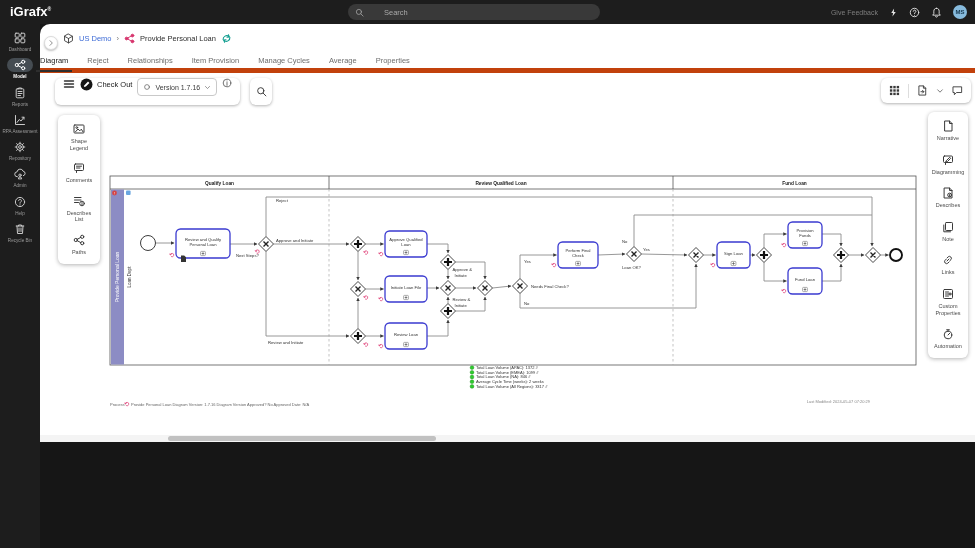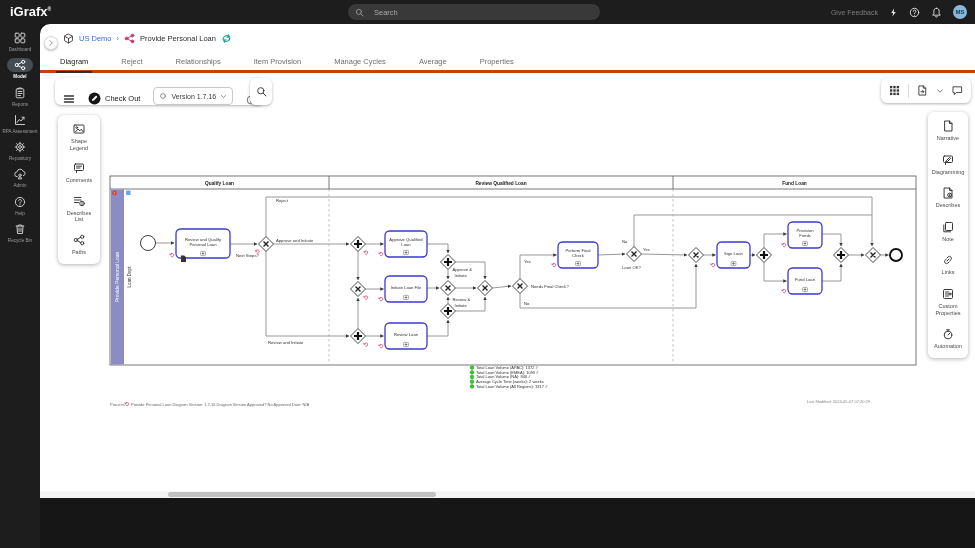--- a/index.html
+++ b/index.html
@@ -1,45 +1,45 @@
 <!DOCTYPE html>
 <html><head>
 <meta charset="utf-8">
 <style>
 *{margin:0;padding:0;box-sizing:border-box}
 body{width:975px;height:548px;background:#161616;font-family:"Liberation Sans",sans-serif;position:relative;overflow:hidden}
 svg.ic{display:block}
 .topbar{position:absolute;left:0;top:0;width:975px;height:24px;background:#1d1d1d}
 .logo{position:absolute;left:10px;top:4px;font-size:13px;font-weight:bold;color:#fff}
 .logo sup{font-size:5px}
-.searchpill{position:absolute;left:348px;top:4px;width:252px;height:16px;background:#393939;border-radius:8px;display:flex;align-items:center;padding:0 7px;gap:10px;color:#a9a9a9;font-size:7.5px}
+.searchpill{position:absolute;left:348px;top:4px;width:252px;height:16px;background:#393939;border-radius:8px;display:flex;align-items:center;padding:0 7px;gap:20px;color:#a9a9a9;font-size:7.5px}
 .tb-right{position:absolute;right:8px;top:0;height:24px;display:flex;align-items:center;gap:11px}
 .feedback{color:#7e7e7e;font-size:7px}
 .tb-ic{width:11px;height:11px;color:#e4e4e4}
 .avatar{width:14px;height:14px;border-radius:50%;background:#87bbdd;color:#16374e;font-size:6px;font-weight:bold;display:flex;align-items:center;justify-content:center}
 .sidebar{position:absolute;left:0;top:24px;width:40px;height:524px;background:#1d1d1d;display:flex;flex-direction:column;align-items:center;padding-top:7px;gap:6px}
 .sb-item{display:flex;flex-direction:column;align-items:center;gap:2px;width:40px}
 .sb-pill{width:26px;height:14px;border-radius:7px;display:flex;align-items:center;justify-content:center;color:#c9c9c9}
 .sb-pill span{width:12px;height:12px;display:block}
 .sb-lb{font-size:4.6px;color:#9b9b9b;text-align:center;line-height:1.15}
 .sb-item.active .sb-pill{background:#454c52;color:#fff}
 .sb-item.active .sb-lb{color:#fff;font-weight:bold}
-.content{position:absolute;left:40px;top:24px;width:935px;height:474px;background:#fff;border-top-left-radius:10px}
+.content{position:absolute;left:40px;top:24px;width:935px;height:418px;background:#fff;border-top-left-radius:10px}
 .expander{position:absolute;left:4px;top:12px;width:14px;height:14px;border-radius:50%;background:#fff;border:1px solid #dcdcdc;box-shadow:0 1px 2px rgba(0,0,0,.25);color:#555;display:flex;align-items:center;justify-content:center}
 .expander span{width:8px;height:8px;display:block}
 .breadcrumb{position:absolute;left:23px;top:8px;height:13px;display:flex;align-items:center;gap:5px;font-size:7.5px;color:#7a7a7a}
 .bc-ic{width:11px;height:11px;color:#3d3d3d;display:block}
 .bc-root{color:#3d6bd6}
 .bc-cur{color:#2e2e2e}
-.tabs{position:absolute;left:0;top:28px;right:0;height:21px;border-bottom:3px solid #c2410c;display:flex;align-items:center;padding-left:20px;gap:33px}
+.tabs{position:absolute;left:0;top:28px;right:0;height:21px;border-bottom:5px solid #c2410c;display:flex;align-items:center;gap:19px}
 .tab{font-size:7.5px;color:#6e6e6e;height:21px;display:flex;align-items:center;position:relative}
 .tab.active{color:#1d1d1d}
 .tab.active::after{content:"";position:absolute;left:-4px;right:-4px;bottom:-1px;height:2px;background:#2e2e2e}
 .card{position:absolute;background:#fff;border-radius:6px;box-shadow:0 1px 3px rgba(0,0,0,.3)}
-.tbl{left:15px;top:54px;height:27px;display:flex;align-items:flex-end;padding:0 8px;gap:13px}
+.tbl{left:15px;top:54px;height:27px;display:flex;align-items:flex-start;padding:0 8px;gap:5px}
 .tbl .hic{width:12px;height:12px;color:#333;display:block}
 .chk{display:flex;align-items:center;gap:4px;font-size:7.5px;color:#222}
 .chk .pc{width:13px;height:13px;display:block}
 .verbox{border:1px solid #c9c9c9;border-radius:4px;height:18px;display:flex;align-items:center;padding:0 5px;gap:4px;font-size:7px;color:#3a3a3a}
 .verbox .vo{width:8px;height:8px;color:#555;display:block}
 .verbox .vc{width:7px;height:7px;color:#555;display:block}
 .infoic{width:10px;height:10px;color:#555;display:block}
 .tbs{left:210px;top:54px;width:22px;height:27px;display:flex;align-items:center;justify-content:center}
 .tbs span{width:11px;height:11px;color:#333;display:block}
 .tbr{left:841px;top:54px;width:90px;height:25px;display:flex;align-items:center;justify-content:space-evenly;color:#3a3a3a}

